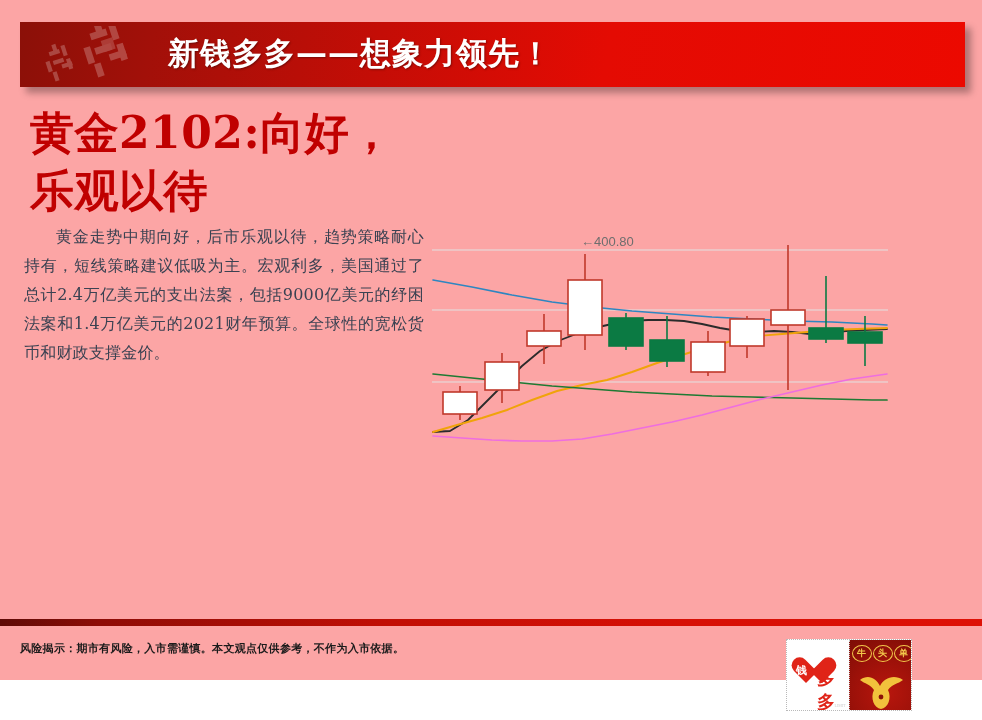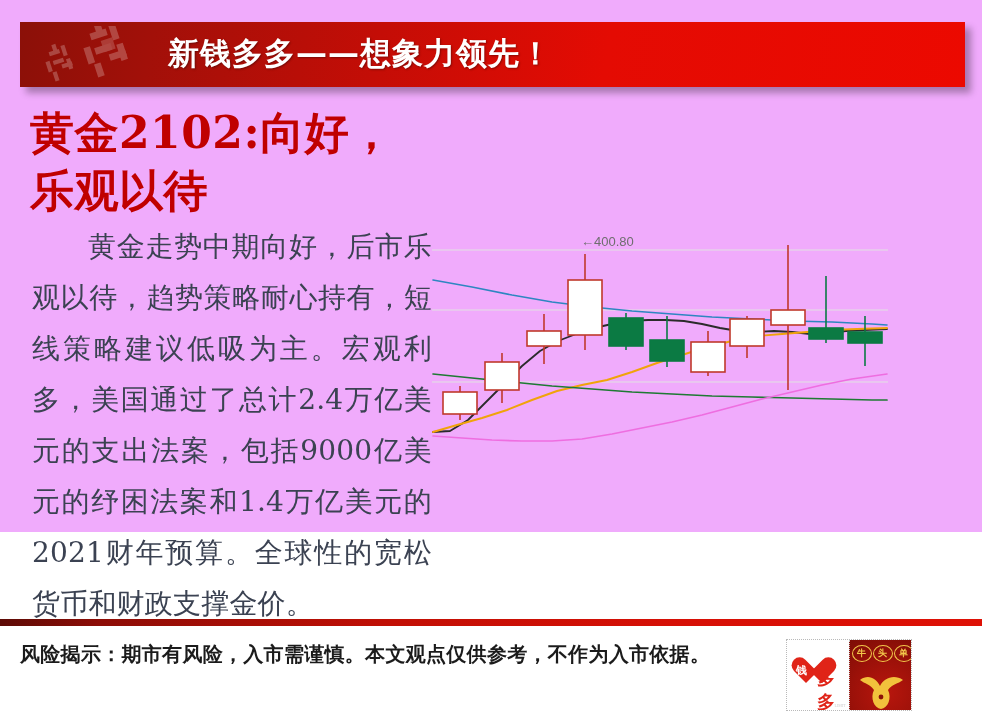--- a/index.html
+++ b/index.html
@@ -3,21 +3,21 @@
 <meta charset="utf-8">
 <style>
   html,body{margin:0;padding:0;}
   body{
     width:982px;height:720px;
     background:#ffffff;
     font-family:"Liberation Serif", serif;
     overflow:hidden;
     position:relative;
   }
-  .slide{position:absolute;inset:0;width:982px;height:532px;background:#f0abfc;}
+  .slide{position:absolute;inset:0;width:982px;height:680px;background:#fca5a5;}
 
   
   .header-band{
     position:absolute;left:20px;top:22px;width:945px;height:65px;
     background:linear-gradient(100deg,#8b1008 0%,#a21009 14%,#c40d06 38%,#e40b03 62%,#ec0900 100%);
     box-shadow:6px 6px 7px rgba(0,0,0,0.30);
   }
   .header-logo{
     position:absolute;left:18px;top:4px;width:116px;height:58px;
     opacity:.55;
@@ -35,43 +35,43 @@
   .headline{
     position:absolute;left:30px;top:104px;width:390px;
     color:#c00000;
     font-family:"DejaVu Serif","Liberation Serif",serif;
     font-size:44px;font-weight:bold;line-height:1.32;
     letter-spacing:.5px;
   }
 
   
   .body-text{
-    position:absolute;left:32px;top:222px;width:400px;
+    position:absolute;left:24px;top:222px;width:400px;
     color:#3b4252;
     font-family:"DejaVu Serif","Liberation Serif",serif;
-    font-size:28px;line-height:1.82;
+    font-size:16px;line-height:1.82;
     text-indent:2em;
     text-align:justify;
     letter-spacing:.2px;
   }
 
   
   .chart-wrap{position:absolute;left:432px;top:224px;width:456px;height:228px;}
   .chart-svg{display:block;width:456px;height:228px;}
 
   
   .footer-rule{
     position:absolute;left:0px;top:619px;width:982px;height:7px;
     background:linear-gradient(90deg,#5d0b06 0%,#8d0d07 10%,#c20f05 40%,#d71006 70%,#de1106 100%);
   }
   .footer-text{
     position:absolute;left:20px;top:641px;
     color:#1b1b1b;
     font-family:"DejaVu Serif","Liberation Serif",serif;
-    font-size:20px;font-weight:bold;letter-spacing:.3px;
+    font-size:11px;font-weight:bold;letter-spacing:.3px;
     white-space:nowrap;
   }
 
   
   .footer-logo{
     position:absolute;left:786px;top:639px;width:126px;height:72px;
     border:1px dotted #b9b9b9;
     display:flex;background:#fff;
     box-sizing:border-box;
   }

